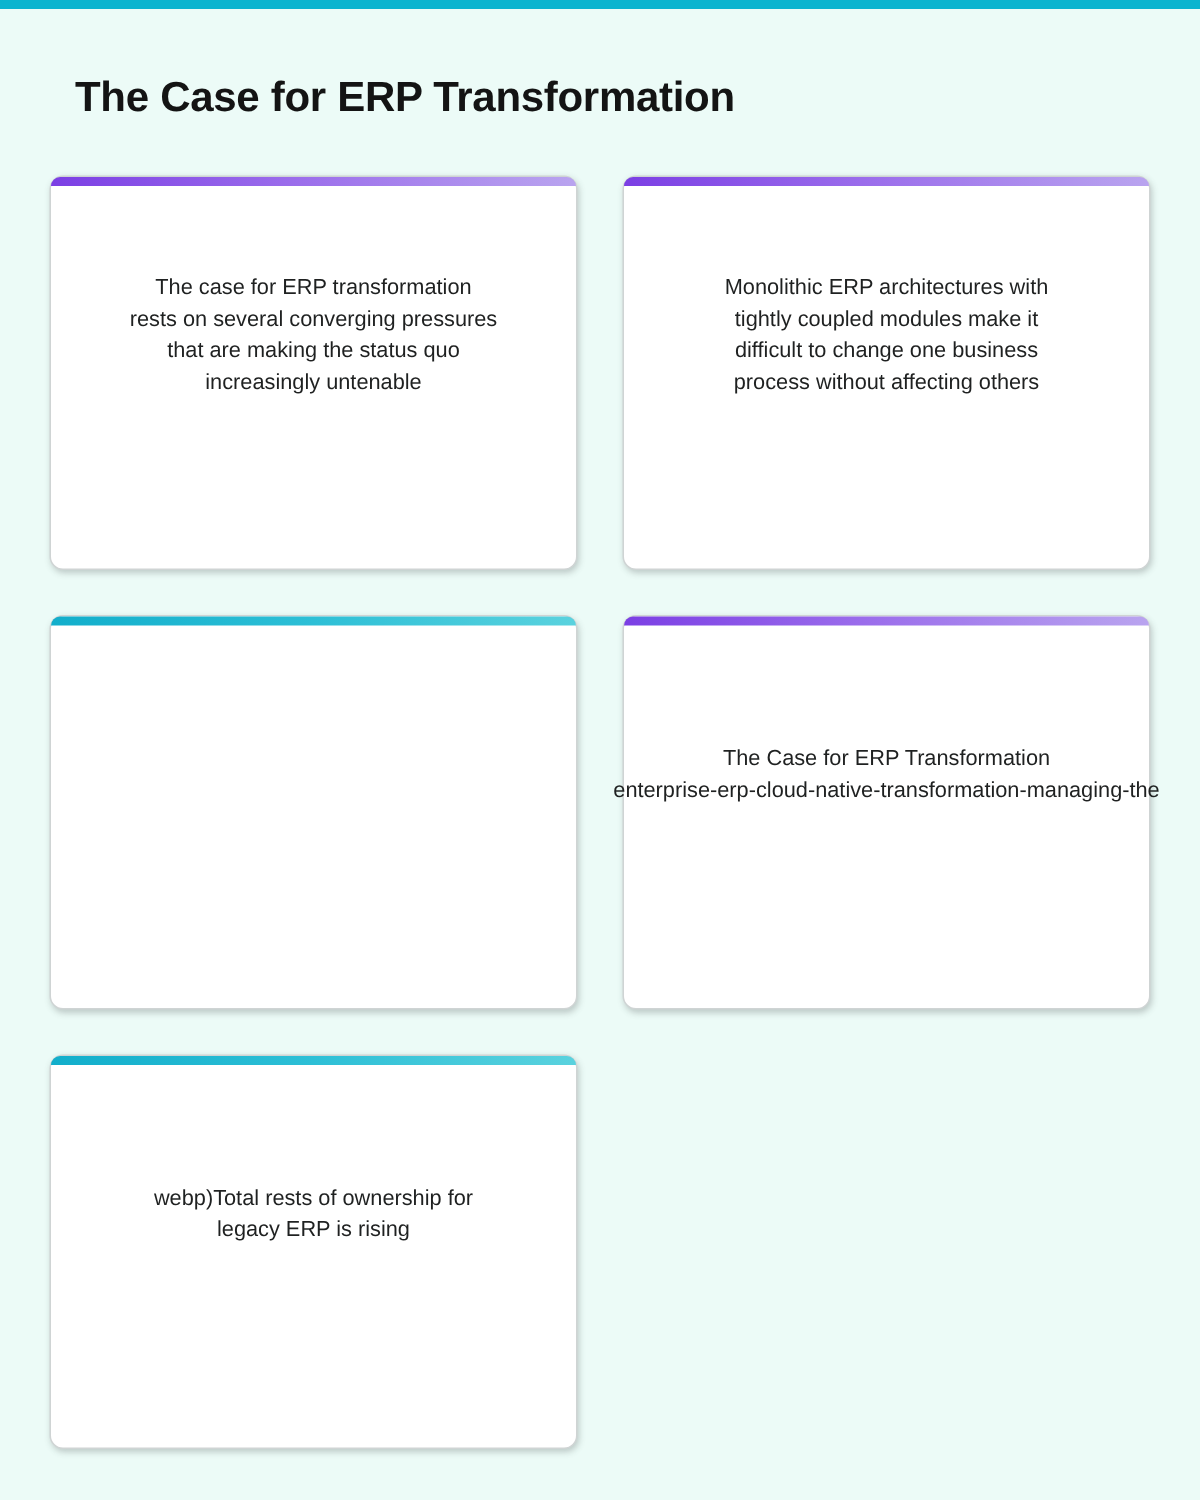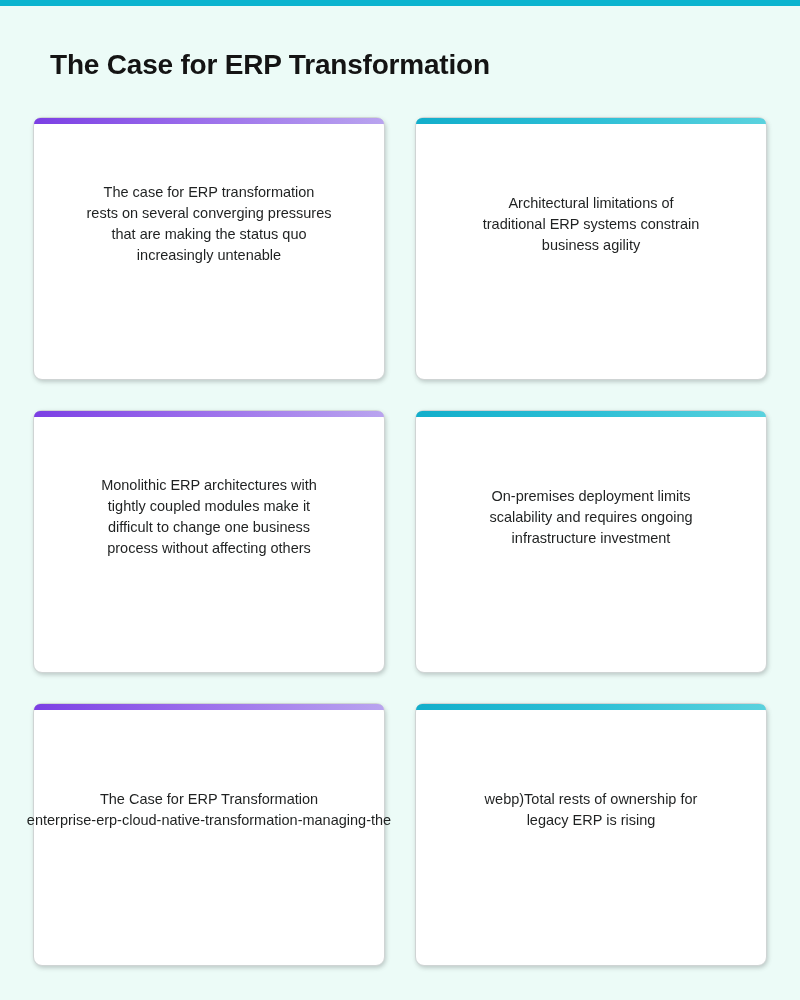--- a/index.html
+++ b/index.html
@@ -114,46 +114,33 @@
   <div class="card">
     <div class="card-accent purple"></div>
     <div class="card-body">
       <div class="card-text">The case for ERP transformation
 rests on several converging pressures
 that are making the status quo
 increasingly untenable</div>
     </div>
   </div>
 
-  <div class="card">
-    <div class="card-accent teal"></div>
-    <div class="card-body">
-      <div class="card-text">Architectural limitations of
-traditional ERP systems constrain
-business agility</div>
-    </div>
-  </div>
 
   <div class="card">
     <div class="card-accent purple"></div>
     <div class="card-body">
       <div class="card-text">Monolithic ERP architectures with
 tightly coupled modules make it
 difficult to change one business
 process without affecting others</div>
     </div>
   </div>
 
   <div class="card">
     <div class="card-accent teal"></div>
-    <div class="card-body">
-      <div class="card-text">On-premises deployment limits
-scalability and requires ongoing
-infrastructure investment</div>
-    </div>
   </div>
 
   <div class="card">
     <div class="card-accent purple"></div>
     <div class="card-body overflow">
       <div class="card-text nowrap-overflow">The Case for ERP Transformation
 enterprise-erp-cloud-native-transformation-managing-the</div>
     </div>
   </div>
 

